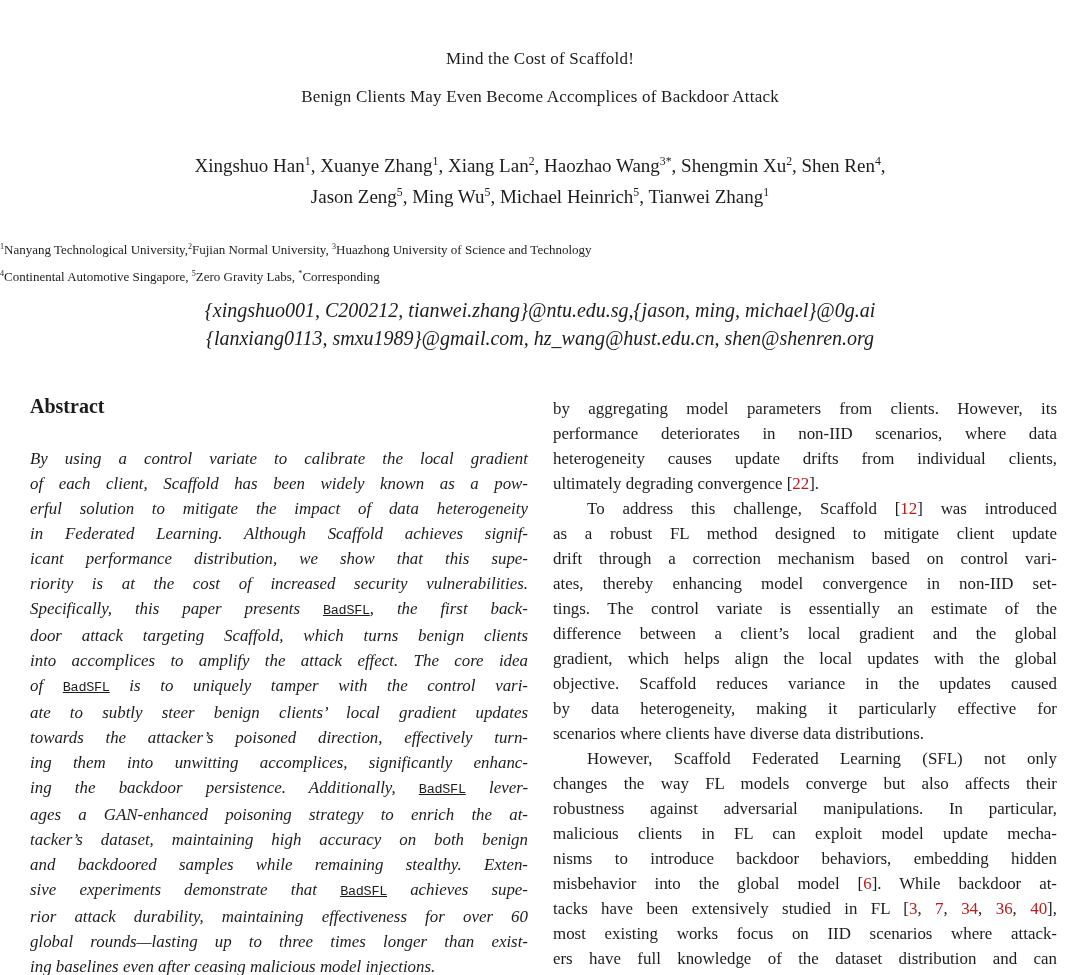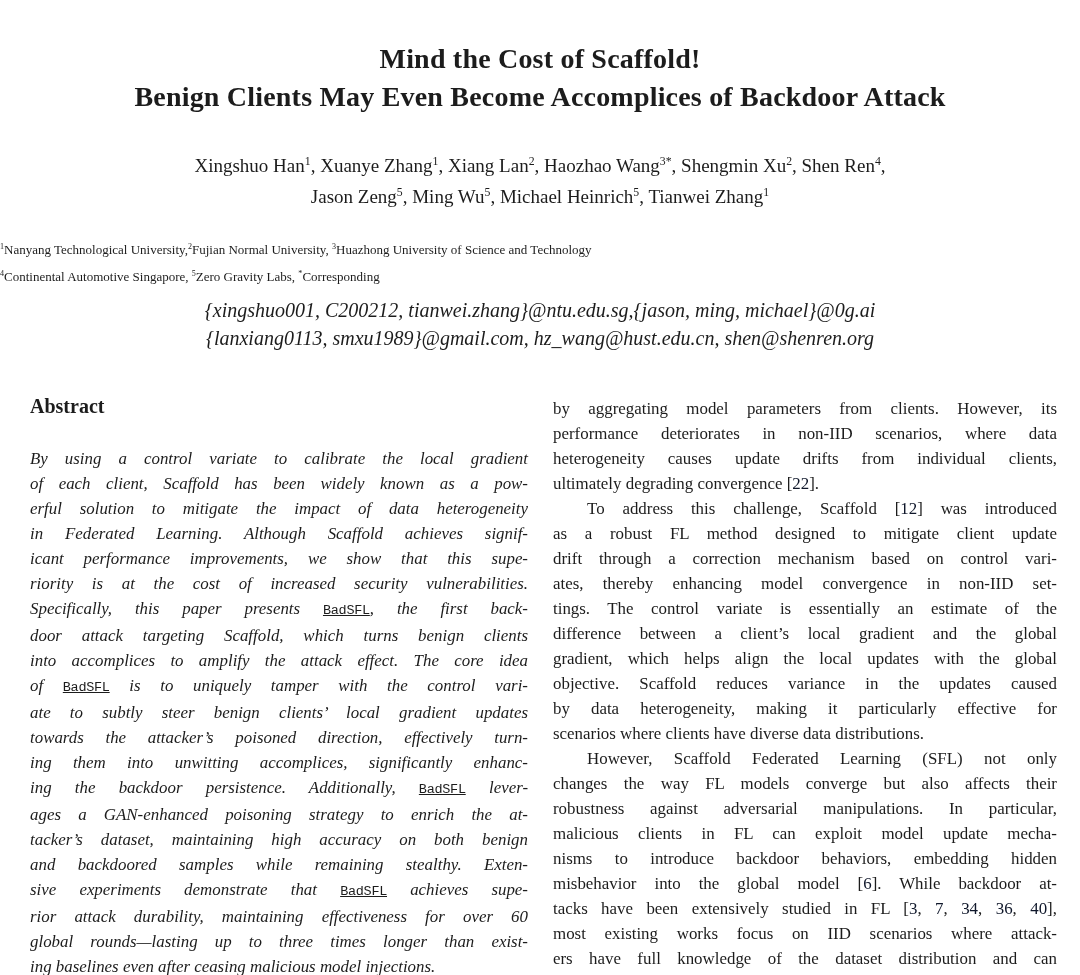--- a/index.html
+++ b/index.html
@@ -8,23 +8,23 @@
     width: 1080px;
     height: 975px;
     background: #ffffff;
     color: #1c1c1c;
     font-family: "Liberation Serif", serif;
     overflow: hidden;
   }
   
   .title-block { padding-top: 40px; text-align: center; }
   .title-line {
-    font-size: 28px;
+    font-size: 17px;
     line-height: 38px;
-    font-weight: bold;
+    font-weight: normal;
     letter-spacing: 0.2px;
   }
   .authors {
     margin-top: 34px;
     text-align: center;
     font-size: 19px;
     line-height: 31px;
   }
   .affils {
     margin-top: 24px;
@@ -62,21 +62,21 @@
   .line.last { text-align-last: left; }
   .para + .para { }
   .para.indent .line:first-child { text-indent: 34px; }
   .mono {
     font-family: "Liberation Mono", monospace;
     font-style: normal;
     font-size: 0.8em;
     letter-spacing: -0.3px;
     text-decoration: underline;
   }
-  .cite { color: #0f172a; cursor: pointer; }
+  .cite { color: #b91c1c; cursor: pointer; }
 </style>
 </head>
 <body>
 
 <div class="page">
 
   <div class="title-block">
     <div class="title-line">Mind the Cost of Scaffold!</div>
     <div class="title-line">Benign Clients May Even Become Accomplices of Backdoor Attack</div>
   </div>
@@ -97,21 +97,21 @@
   </div>
 
   <div class="cols">
     <div class="col-left col-text">
       <div class="abstract-heading">Abstract</div>
       <div class="abstract-body">
           <div class="line">By using a control variate to calibrate the local gradient</div>
           <div class="line">of each client, Scaffold has been widely known as a pow-</div>
           <div class="line">erful solution to mitigate the impact of data heterogeneity</div>
           <div class="line">in Federated Learning. Although Scaffold achieves signif-</div>
-          <div class="line">icant performance improvements, we show that this supe-</div>
+          <div class="line">icant performance distribution, we show that this supe-</div>
           <div class="line">riority is at the cost of increased security vulnerabilities.</div>
           <div class="line">Specifically, this paper presents <span class="mono">BadSFL</span>, the first back-</div>
           <div class="line">door attack targeting Scaffold, which turns benign clients</div>
           <div class="line">into accomplices to amplify the attack effect. The core idea</div>
           <div class="line">of <span class="mono">BadSFL</span> is to uniquely tamper with the control vari-</div>
           <div class="line">ate to subtly steer benign clients’ local gradient updates</div>
           <div class="line">towards the attacker’s poisoned direction, effectively turn-</div>
           <div class="line">ing them into unwitting accomplices, significantly enhanc-</div>
           <div class="line">ing the backdoor persistence. Additionally, <span class="mono">BadSFL</span> lever-</div>
           <div class="line">ages a GAN-enhanced poisoning strategy to enrich the at-</div>

